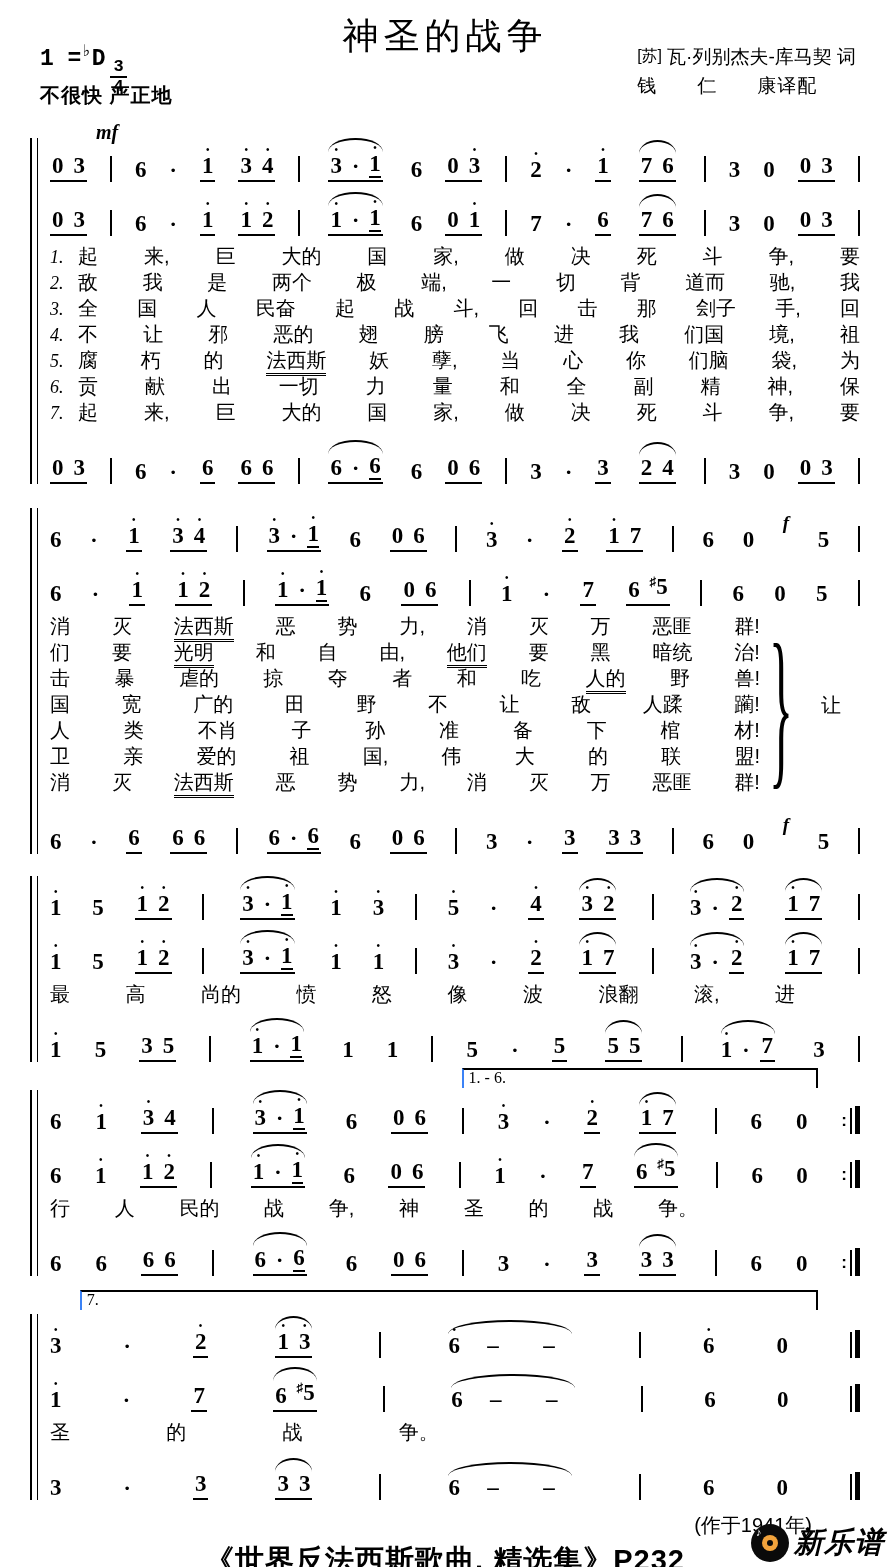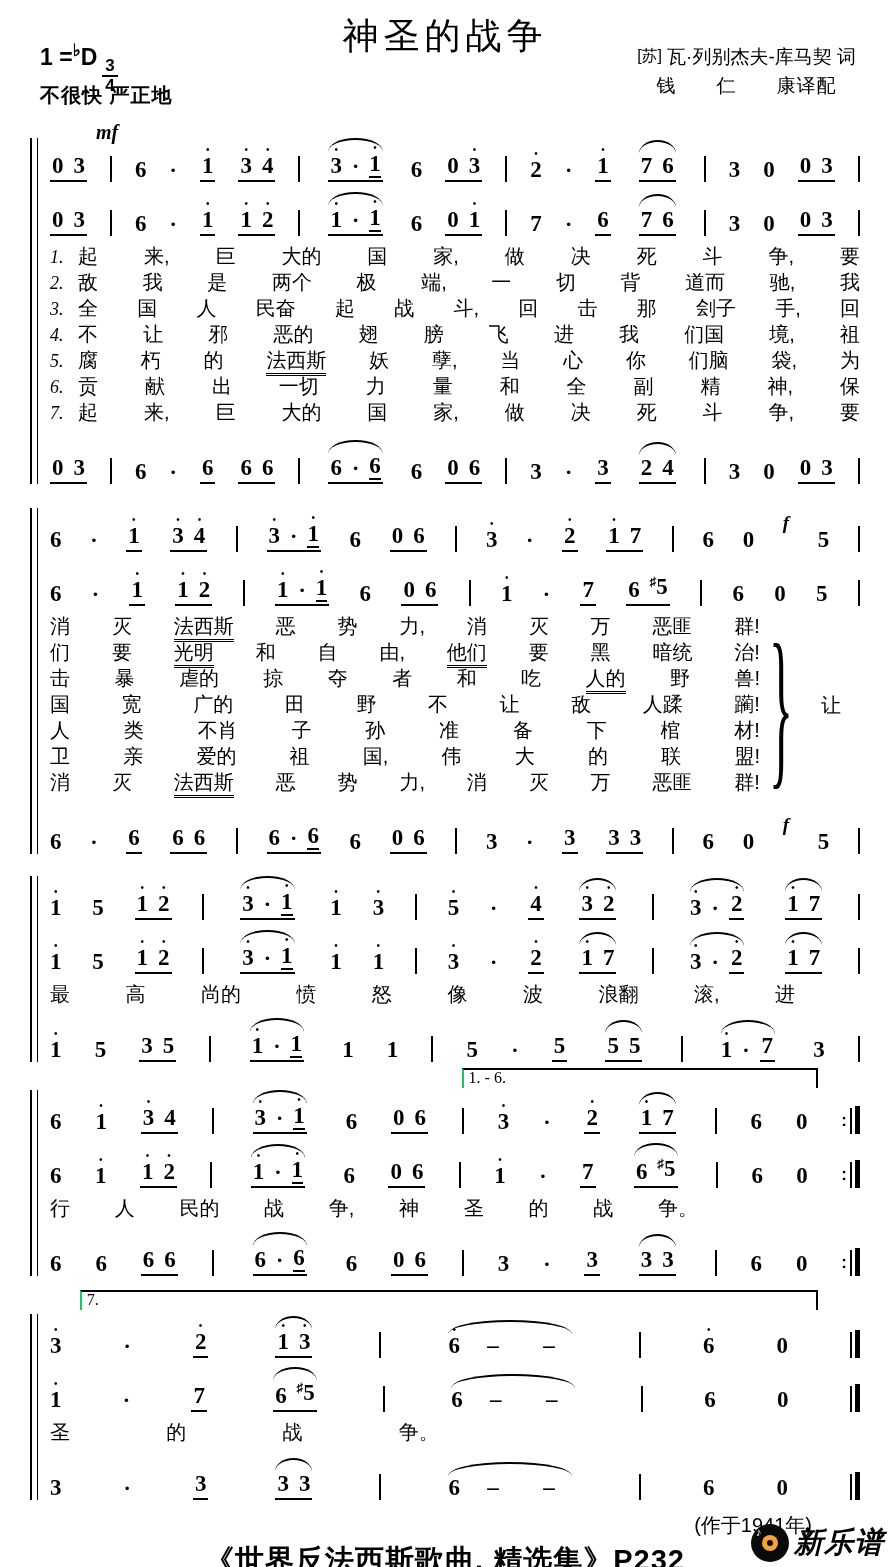--- a/index.html
+++ b/index.html
@@ -1,32 +1,32 @@
 <!DOCTYPE html>
 <html><head>
 <meta charset="utf-8">
 <style>
   html,body{margin:0;padding:0;background:#fff;}
   .page{width:888px;height:1567px;background:#fff;position:relative;box-sizing:border-box;
         padding:6px 28px 0 30px;font-family:"Liberation Sans",sans-serif;color:#000;overflow:hidden;}
   
   .hdr{position:relative;height:128px;}
   .title{position:absolute;left:0;right:0;top:6px;text-align:center;font-size:36px;font-weight:normal;letter-spacing:5px;}
-  .keysig{position:absolute;left:10px;top:34px;font-size:23px;font-weight:bold;font-family:Liberation Sans, sans-serif;}
+  .keysig{position:absolute;left:10px;top:34px;font-size:23px;font-weight:bold;font-family:Liberation Mono, monospace;}
   .flat{font-size:17px;vertical-align:super;font-weight:bold;}
   .frac{display:inline-flex;flex-direction:column;align-items:center;vertical-align:-6px;margin-left:5px;font-size:17px;line-height:1.05;}
   .fn{border-bottom:2px solid #000;padding:0 3px;}
   .tempo{position:absolute;left:10px;top:76px;font-size:20px;font-weight:bold;letter-spacing:1px;}
   .mf{position:absolute;left:66px;top:115px;font-family:"Liberation Serif",serif;font-style:italic;font-weight:bold;font-size:20px;}
   .credits{position:absolute;right:4px;top:36px;font-size:19px;}
   .cr-top{display:flex;align-items:center;gap:5px;}
   .su{font-size:16px;}
   .cr-lines{text-align:left;}
   .cr-lines div{line-height:1.55;}
-  .cr-third{margin-top:2px;text-align:center;padding-right:0px;letter-spacing:1px;}
+  .cr-third{margin-top:2px;text-align:left;padding-right:0px;letter-spacing:1px;}
   
   .score{display:flex;flex-direction:column;}
   .system{display:flex;}
   .system[data-system="0"]{margin-top:4px;}
   .system[data-system="1"]{margin-top:24px;}
   .system[data-system="2"]{margin-top:22px;}
   .system[data-system="3"]{margin-top:2px;}
   .system[data-system="4"]{margin-top:4px;}
   .sysbrace{width:5px;border-left:2px solid #000;border-right:1.5px solid #000;margin-right:12px;align-self:stretch;}
   .syscontent{flex:1;display:flex;flex-direction:column;}
@@ -57,21 +57,21 @@
   .vrow{display:flex;align-items:baseline;height:26px;}
   .vnum{width:28px;font-family:"Liberation Serif",serif;font-style:italic;font-size:18px;}
   .vcells{flex:1;display:flex;justify-content:space-between;font-size:20px;}
   .lcell{line-height:25px;}
   .lcell.lu{border-bottom:3px double #000;}
   .bracewrap{width:42px;display:flex;align-items:center;justify-content:center;overflow:visible;}
   .braceglyph{display:block;font-family:"Liberation Serif",serif;font-size:50px;transform:scaleY(3.5);line-height:1;}
   .sideword{width:58px;display:flex;align-items:center;justify-content:center;font-size:20px;}
   .lyricline{display:flex;justify-content:space-between;font-size:20px;height:28px;align-items:baseline;margin:8px 0 2px 0;}
   
-  .volta{position:relative;height:20px;border-top:2px solid #000;border-left:2px solid #22c55e;border-right:2px solid #000;box-sizing:border-box;}
+  .volta{position:relative;height:20px;border-top:2px solid #000;border-left:2px solid #3b82f6;border-right:2px solid #000;box-sizing:border-box;}
   .volta .vlabel{position:absolute;left:5px;top:-1px;font-family:"Liberation Serif",serif;font-size:16px;}
   .volta16{margin-left:52%;width:43%;margin-top:6px;}
   .volta7{margin-left:6%;width:89%;margin-top:14px;}
   
   .composed{text-align:right;padding-right:48px;font-size:20px;margin-top:12px;}
   .source{text-align:center;font-size:29px;font-weight:bold;margin-top:2px;letter-spacing:1px;}
   .brand{position:absolute;right:4px;bottom:4px;display:flex;align-items:center;gap:5px;}
   .disc{width:38px;height:38px;border-radius:50%;background:#0a0a0a;position:relative;}
   .disc .ring{position:absolute;left:50%;top:50%;width:16px;height:16px;margin:-8px;border-radius:50%;background:#f2a33c;}
   .disc .hole{position:absolute;left:50%;top:50%;width:6px;height:6px;margin:-3px;border-radius:50%;background:#0a0a0a;}

